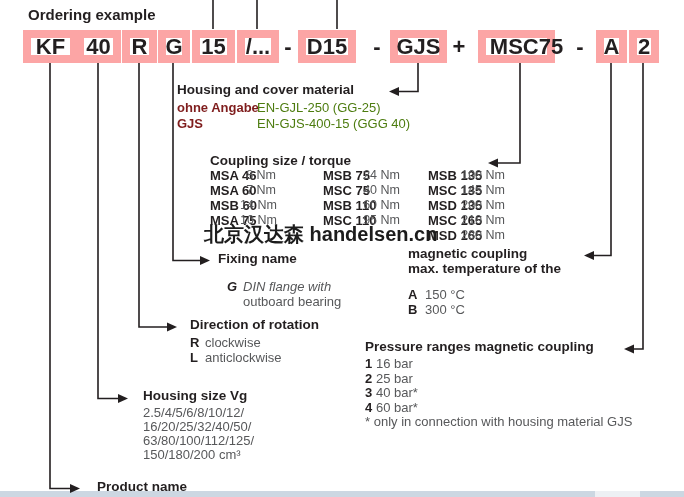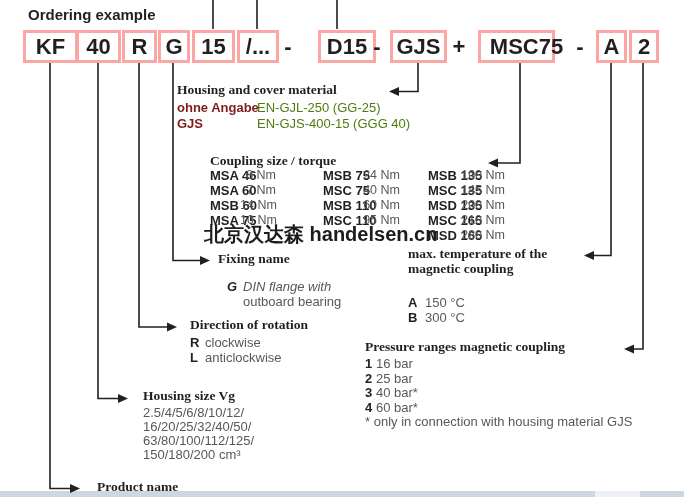--- a/index.html
+++ b/index.html
@@ -2,32 +2,32 @@
 <html><head>
 <meta charset="utf-8">
 <style>
   html,body{margin:0;padding:0;background:#fff;}
   #stage{
     position:relative;width:684px;height:497px;background:#ffffff;
     font-family:"Liberation Sans",sans-serif;color:#231f20;overflow:hidden;
   }
   
   .code-box{
-    position:absolute;top:30px;height:33px;border:3px solid #fca5a5;
+    position:absolute;top:30px;height:33px;border:8px solid #fca5a5;
     box-sizing:border-box;display:flex;align-items:center;justify-content:center;
     font-weight:bold;font-size:22px;letter-spacing:0;background:#fff;
   }
   .code-sep{
     position:absolute;top:33px;height:28px;width:16px;display:flex;
     align-items:center;justify-content:center;font-weight:bold;font-size:22px;
   }
   .page-title{position:absolute;left:28px;top:6px;font-weight:bold;font-size:15px;}
   
   .sec{position:absolute;}
-  .sec-title{font-weight:bold;font-size:13.5px;line-height:15px;white-space:nowrap;font-family:Liberation Serif, serif;}
+  .sec-title{font-weight:bold;font-size:13.5px;line-height:15px;white-space:nowrap;}
   .key{font-weight:bold;font-size:13px;color:#7f1d1d;}
   .val{font-size:13px;color:#4d7c0f;}
   .row13{font-size:13px;line-height:16px;white-space:nowrap;}
   
   .kv-key{display:inline-block;width:80px;}
   
   .coupling-col{position:absolute;top:15px;}
   .c-row{position:relative;height:15px;white-space:nowrap;}
   .c-model{position:absolute;left:0;font-weight:bold;font-size:13px;}
   .c-torque{position:absolute;font-size:12.5px;color:#57585a;text-align:right;}
@@ -78,21 +78,21 @@
 
   <div class="page-title">Ordering example</div>
 
   <div class="code-box" style="left:23px;width:55px;">KF</div>
   <div class="code-box" style="left:76px;width:45px;">40</div>
   <div class="code-box" style="left:122px;width:35px;">R</div>
   <div class="code-box" style="left:158px;width:32px;">G</div>
   <div class="code-box" style="left:192px;width:43px;">15</div>
   <div class="code-box" style="left:237px;width:42px;">/...</div>
   <div class="code-sep" style="left:280px;">-</div>
-  <div class="code-box" style="left:318px;width:58px;">D15</div>
+  <div class="code-box" style="left:298px;width:58px;">D15</div>
   <div class="code-sep" style="left:369px;">-</div>
   <div class="code-box" style="left:390px;width:57px;">GJS</div>
   <div class="code-sep" style="left:451px;">+</div>
   <div class="code-box" style="left:478px;width:77px;padding-left:20px;">MSC75</div>
   <div class="code-sep" style="left:572px;">-</div>
   <div class="code-box" style="left:596px;width:31px;">A</div>
   <div class="code-box" style="left:629px;width:30px;">2</div>
 
   <div class="sec" style="left:177px;top:82px;">
     <div class="sec-title">Housing and cover material</div>
@@ -170,23 +170,23 @@
 
   <div class="sec" style="left:218px;top:251px;">
     <div class="sec-title">Fixing name</div>
     <div class="s-row" style="margin-top:13px;padding-left:9px;font-style:italic;">
       <span class="s-key" style="width:16px;">G</span><span>DIN flange with</span>
     </div>
     <div class="s-row" style="padding-left:25px;">outboard bearing</div>
   </div>
 
   <div class="sec" style="left:408px;top:246px;">
+    <div class="sec-title">magnetic coupling</div>
     <div class="sec-title">max. temperature of the</div>
-    <div class="sec-title">magnetic coupling</div>
-    <div class="s-row" style="margin-top:19px;">
+    <div class="s-row" style="margin-top:11px;">
       <span class="s-key" style="width:17px;">A</span><span>150 °C</span>
     </div>
     <div class="s-row">
       <span class="s-key" style="width:17px;">B</span><span>300 °C</span>
     </div>
   </div>
 
   <div class="sec" style="left:190px;top:317px;">
     <div class="sec-title">Direction of rotation</div>
     <div class="s-row" style="margin-top:3px;">

